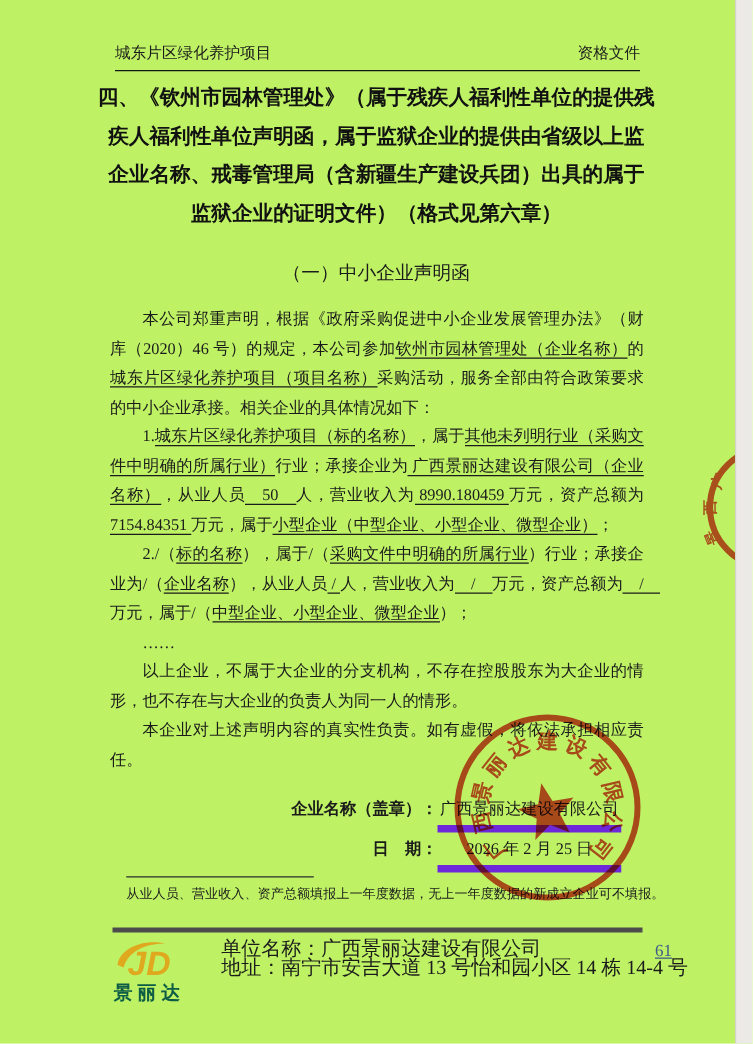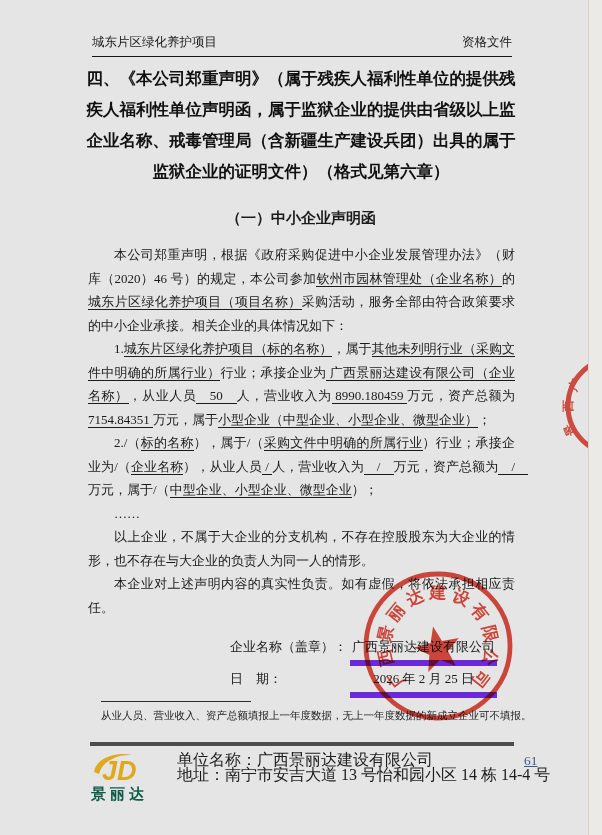--- a/index.html
+++ b/index.html
@@ -1,42 +1,42 @@
 <!DOCTYPE html>
 <html><head>
 <meta charset="utf-8">
 <style>
   * { box-sizing: border-box; }
   html,body { margin:0; padding:0; background:#ffffff; }
   .page {
-    position:relative; width:602px; height:835px; background:#e5e5e5; overflow:hidden;
+    position:relative; width:602px; height:835px; background:#bef264; overflow:hidden;
     font-family:"Liberation Serif","DejaVu Serif",serif; color:#1b1b1b;
   }
   .edge-strip{ position:absolute; right:0; top:0; width:14px; height:100%;
     background:#eceae7; border-left:1px solid #d6d3cf; z-index:6; }
 
   .hdr{ position:absolute; top:34px; left:92px; right:90px; display:flex;
     justify-content:space-between; font-size:12.5px; padding-bottom:5px;
     border-bottom:1.5px solid #161616; }
 
   .title{ position:absolute; top:63px; left:62px; right:62px; text-align:center;
     font-family:"Liberation Sans","DejaVu Sans",sans-serif; font-weight:700;
     font-size:16.5px; line-height:31px; color:#111; }
 
   .heading{ position:absolute; top:209px; left:0; right:0; text-align:center;
-    font-family:"Liberation Sans","DejaVu Sans",sans-serif; font-weight:700; font-size:15px; }
+    font-family:"Liberation Sans","DejaVu Sans",sans-serif; font-weight:400; font-size:15px; }
 
   .bodywrap{ position:absolute; top:243px; left:88px; width:427px;
     font-size:13px; line-height:23.5px; text-align:justify; }
   .bodywrap p{ margin:0; text-indent:2em; }
   .u{ border-bottom:1px solid #1b1b1b; }
 
   .sig{ margin-top:15px; line-height:26px; }
   .sig-row{ display:flex; margin-left:142px; }
-  .sig-label{ width:120px; white-space:nowrap; }
+  .sig-label{ width:120px; text-align:right; white-space:nowrap;font-weight:bold; }
   .sig-value{ border-bottom:6px solid #6d28d9; min-width:147px; text-align:center; white-space:nowrap; }
 
   .seal{ position:absolute; left:358px; top:566px; width:160px; height:160px;
     mix-blend-mode:multiply; opacity:.88; pointer-events:none; z-index:5; }
   .seal svg{ width:100%; height:100%; }
   .seal text{ font-family:"Liberation Sans","DejaVu Sans",sans-serif;
     font-weight:700; font-size:21px; fill:currentColor; }
 
   .edge-seal{ position:absolute; left:560px; top:352px; width:28px; height:110px;
     overflow:hidden; mix-blend-mode:multiply; opacity:.85; z-index:4; }
@@ -57,21 +57,21 @@
 <body>
 
 <div class="page">
 
   <div class="hdr">
     <span>城东片区绿化养护项目</span>
     <span>资格文件</span>
   </div>
 
   <div class="title">
-    <div>四、《本公司郑重声明》（属于残疾人福利性单位的提供残</div>
+    <div>四、《钦州市园林管理处》（属于残疾人福利性单位的提供残</div>
     <div>疾人福利性单位声明函，属于监狱企业的提供由省级以上监</div>
     <div>企业名称、戒毒管理局（含新疆生产建设兵团）出具的属于</div>
     <div>监狱企业的证明文件）（格式见第六章）</div>
   </div>
 
   <div class="heading">（一）中小企业声明函</div>
 
   <div class="bodywrap">
     <div id="paras">
         <p><span>本公司郑重声明，根据《政府采购促进中小企业发展管理办法》（财库（2020）46 号）的规定，本公司参加</span><span class="u">钦州市园林管理处（企业名称）</span><span>的</span><span class="u">城东片区绿化养护项目（项目名称）</span><span>采购活动，服务全部由符合政策要求的中小企业承接。相关企业的具体情况如下：</span></p>

